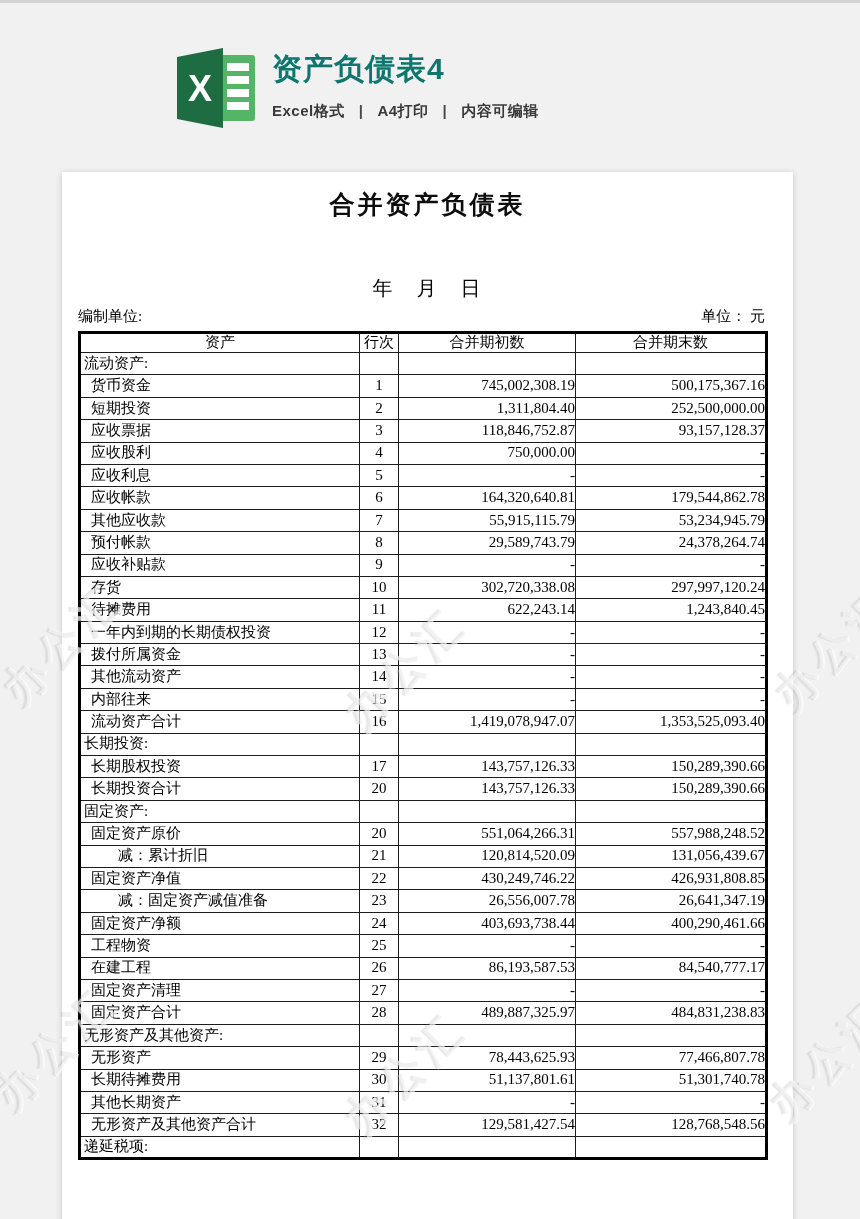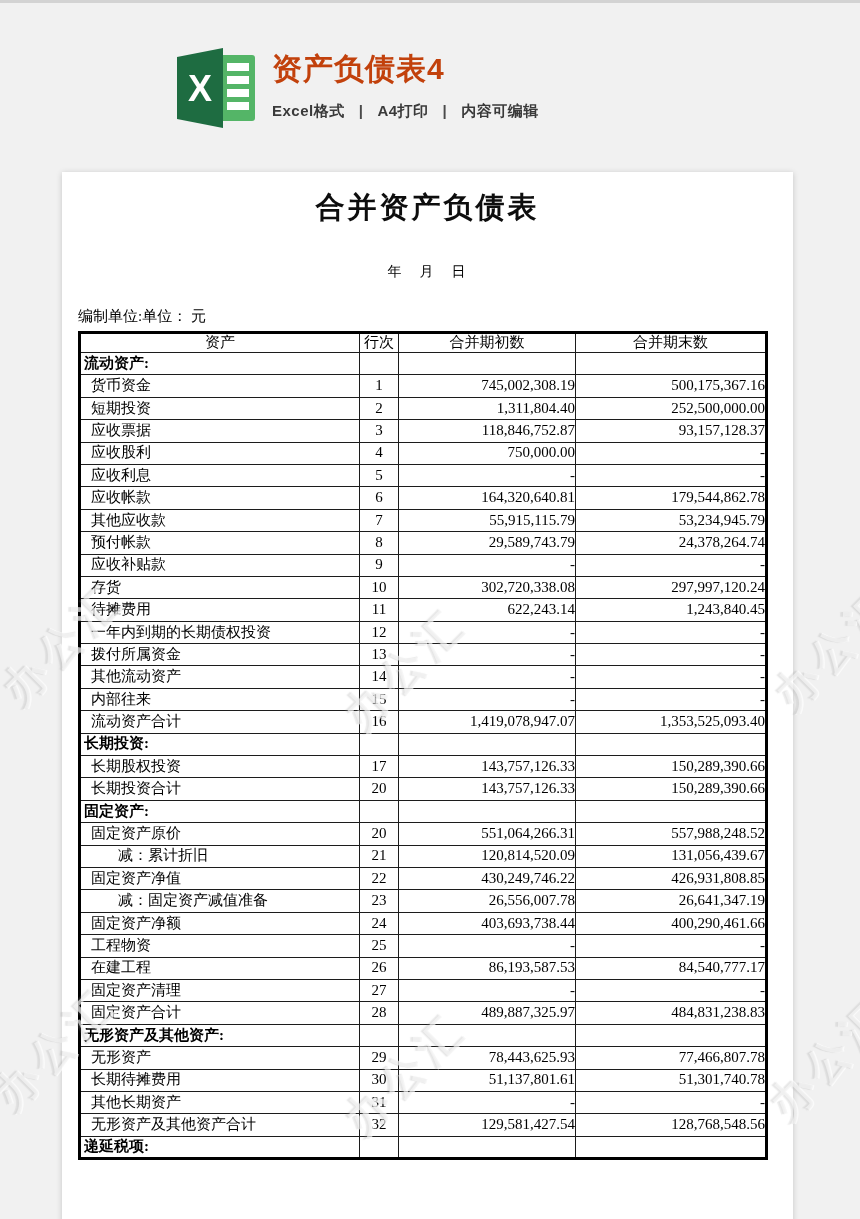--- a/index.html
+++ b/index.html
@@ -19,21 +19,21 @@
   
   .site-header { position: absolute; top: 0; left: 0; right: 0; height: 172px; }
   .logo {
     position: absolute; left: 163px; top: 46px; width: 100px; height: 84px;
   }
   .title-block { position: absolute; left: 272px; top: 52px; }
   .page-title {
     margin: 0;
     font-size: 30px; line-height: 34px;
     font-weight: bold;
-    color: #c2410c;
+    color: #0f766e;
     letter-spacing: 1px;
   }
   .page-subtitle {
     margin-top: 16px;
     font-size: 15px;
     font-weight: bold;
     color: #3a3a3a;
     letter-spacing: 0.5px;
   }
   .page-subtitle .sep { margin: 0 14px; color: #4a4a4a; }
@@ -56,33 +56,33 @@
     position: absolute; left: 62px; top: 172px;
     width: 731px; height: 1100px;
     background: #ffffff;
     box-shadow: 0 1px 6px rgba(0,0,0,0.18);
     font-family: "Liberation Serif", "DejaVu Serif", serif;
     color: #000;
   }
   .doc-title {
     position: absolute; top: 16px; left: 0; right: 0;
     text-align: center;
-    font-size: 29px; font-weight: bold;
+    font-size: 25px; font-weight: bold;
     letter-spacing: 3px;
     color: #0d0d0d;
   }
   .doc-date {
-    position: absolute; top: 91px; left: 0; right: 0;
+    position: absolute; top: 103px; left: 0; right: 0;
     text-align: center;
-    font-size: 14px;
+    font-size: 20px;
     letter-spacing: 2px;
   }
   .doc-meta {
     position: absolute; top: 135px; left: 16px; right: 28px;
-    display: flex; 
+    display: flex; justify-content: space-between;
     font-size: 15px;
   }
 
   
   table.balance {
     position: absolute; top: 159px; left: 16px;
     width: 687px;
     border-collapse: collapse;
     border: 3px solid #000000;
     table-layout: fixed;
@@ -96,21 +96,21 @@
     line-height: 1.05;
     overflow: hidden;
     white-space: nowrap;
   }
   table.balance th { height: 20px; text-align: center; }
   td.col-name { text-align: left; padding-left: 3px; }
   td.col-line { text-align: center; }
   td.col-begin, td.col-end { text-align: right; padding-right: 8px; }
   tr.row-item td.col-name { padding-left: 10px; }
   tr.row-sub  td.col-name { padding-left: 37px; }
-  tr.row-section td.col-name { padding-left: 3px; font-weight: bold; }
+  tr.row-section td.col-name { padding-left: 3px; }
 </style>
 </head>
 <body>
 
 <div class="top-line"></div>
 
 <div class="site-header">
   <span class="logo">
     <svg viewBox="0 0 100 84" width="100" height="84" aria-hidden="true">
       <rect x="44" y="9" width="48" height="66" rx="3" fill="#54b567"></rect>

